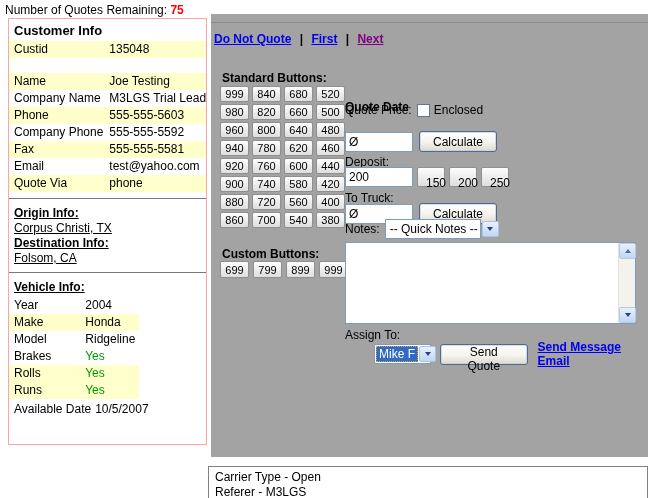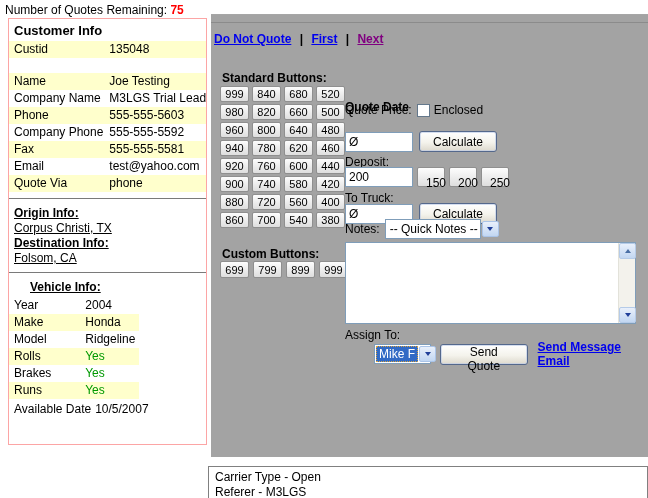--- a/index.html
+++ b/index.html
@@ -207,42 +207,42 @@
 
   <div class="sec">
     <div class="b">Origin Info:</div>
     <div class="t">Corpus Christi, TX</div>
     <div class="b">Destination Info:</div>
     <div class="t">Folsom, CA</div>
   </div>
 
   <hr class="sep">
 
-  <div class="sec" style="padding-left:5px;margin-left:16px;">
+  <div class="sec" style="padding-left:5px;">
     <div class="b">Vehicle Info:</div>
   </div>
   <div style="margin-top:2px;">
     <div class="vrow">
       <span class="lbl">Year</span>
       <span class="val">2004</span>
     </div>
     <div class="vrow yellow">
       <span class="lbl">Make</span>
       <span class="val">Honda</span>
     </div>
     <div class="vrow">
       <span class="lbl">Model</span>
       <span class="val">Ridgeline</span>
     </div>
+    <div class="vrow">
+      <span class="lbl">Brakes</span>
+      <span class="val green">Yes</span>
+    </div>
     <div class="vrow yellow">
       <span class="lbl">Rolls</span>
-      <span class="val green">Yes</span>
-    </div>
-    <div class="vrow">
-      <span class="lbl">Brakes</span>
       <span class="val green">Yes</span>
     </div>
     <div class="vrow yellow">
       <span class="lbl">Runs</span>
       <span class="val green">Yes</span>
     </div>
     <div class="avail">
       <span class="lbl">Available Date</span><span class="val">10/5/2007</span>
     </div>
   </div>

